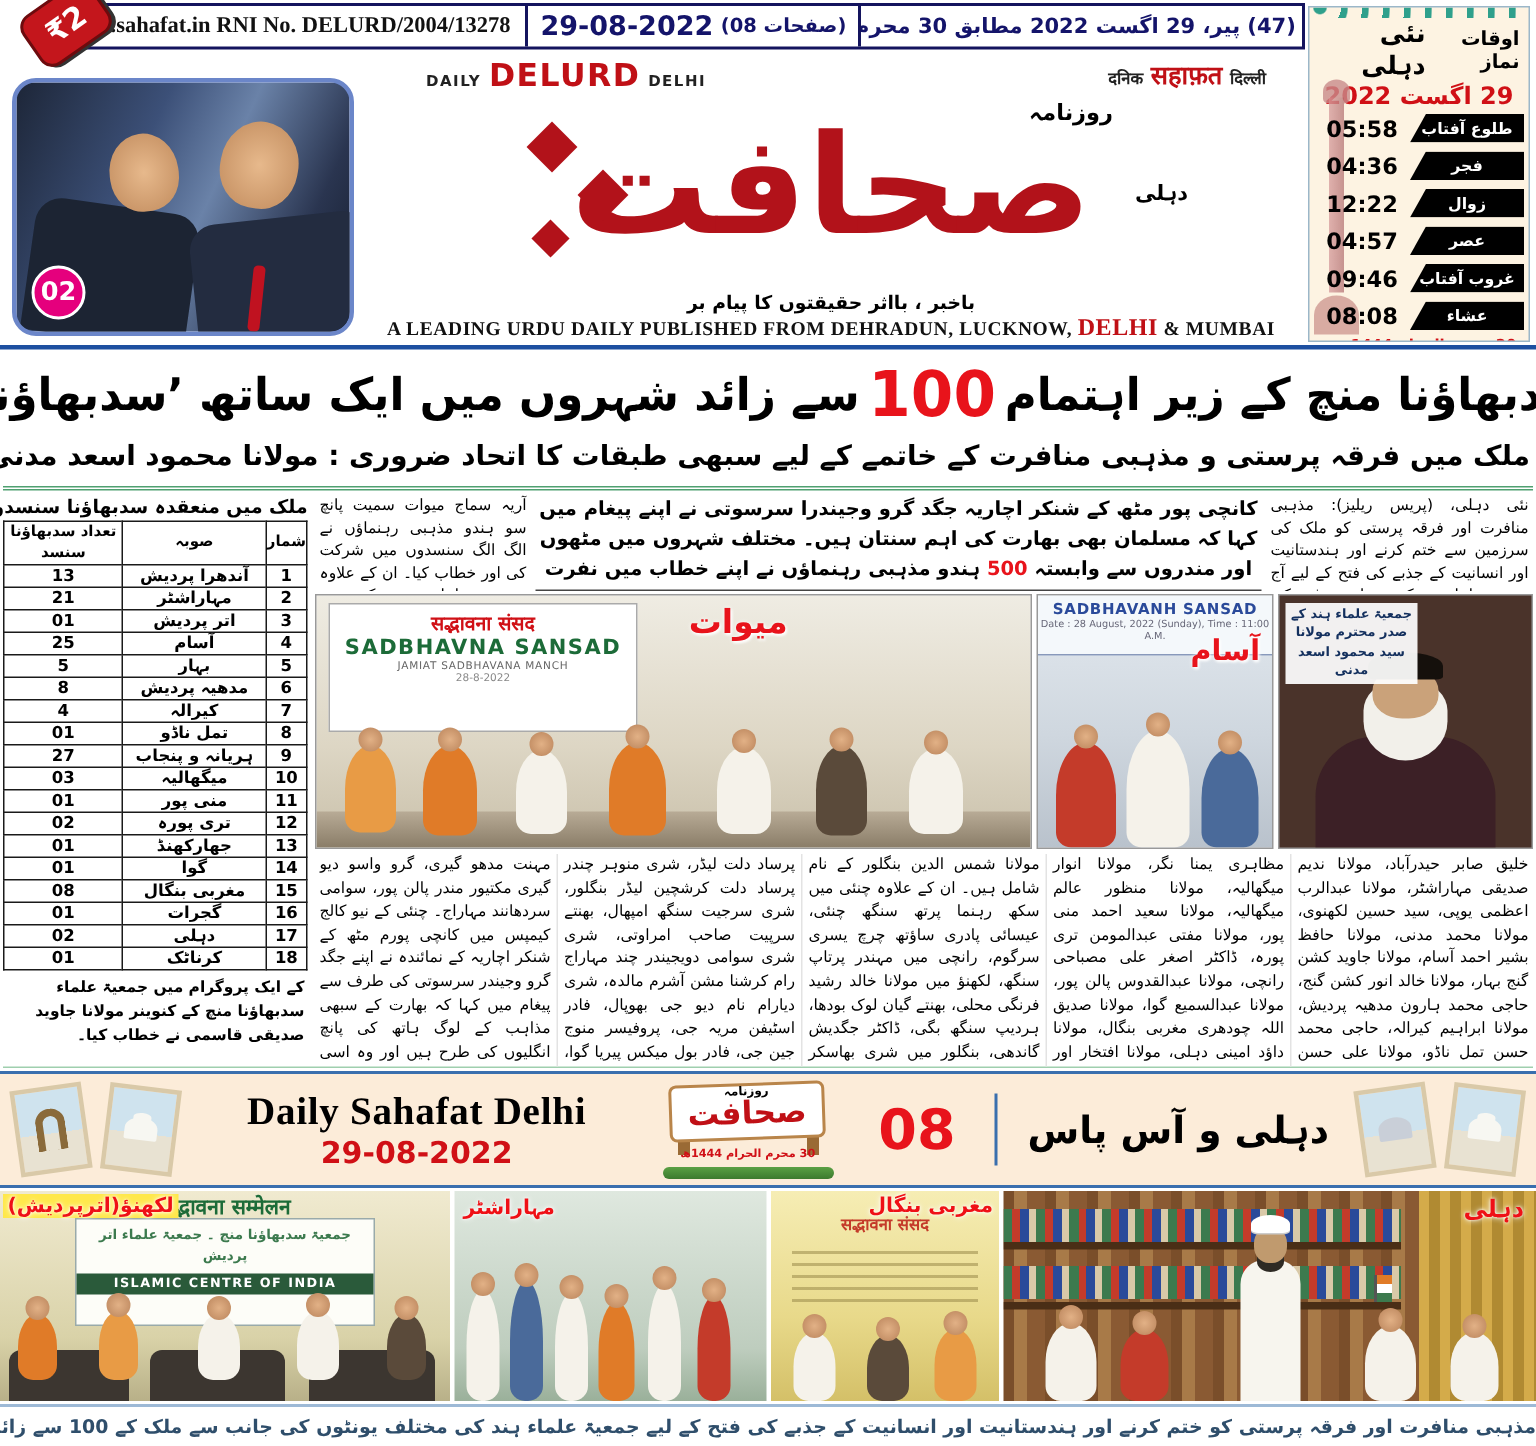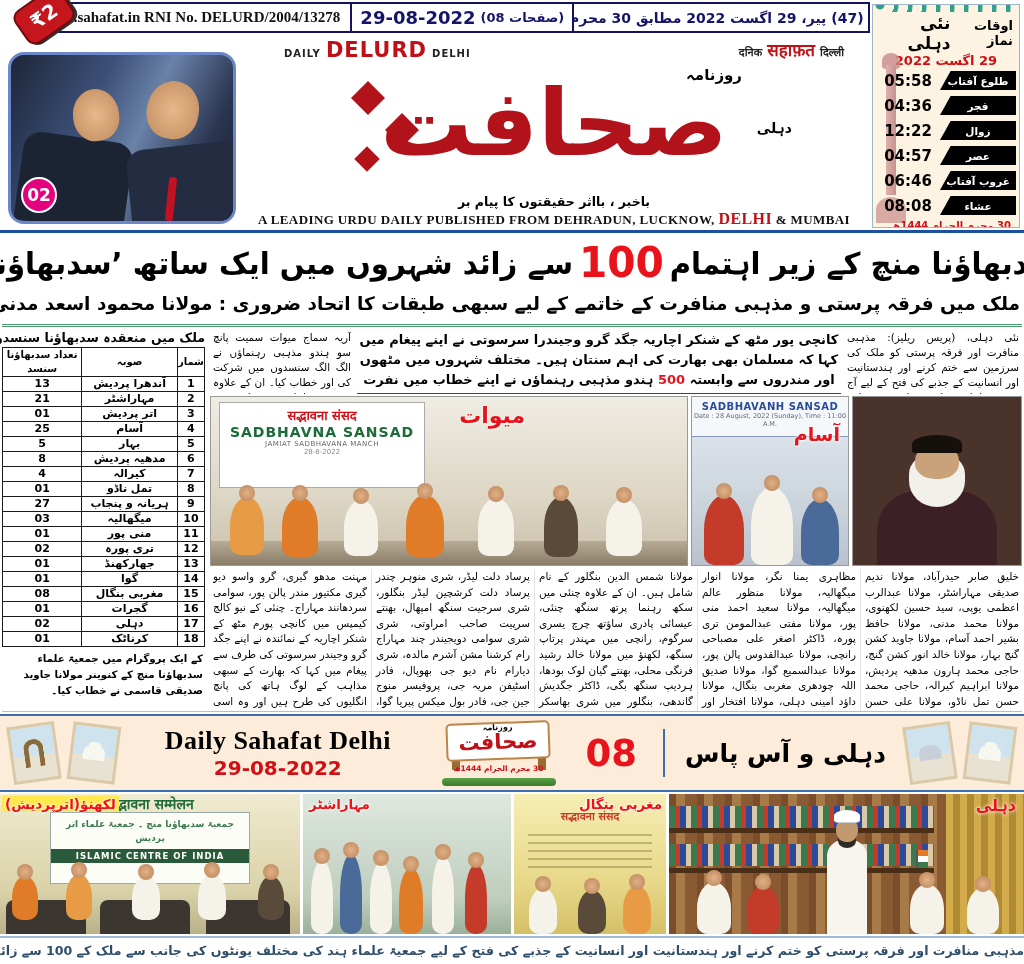--- a/index.html
+++ b/index.html
@@ -40,21 +40,21 @@
   .m-tag{direction:rtl;text-align:center;font-weight:800;font-size:12.5px;padding-bottom:1px;}
   .m-en{text-align:center;font-family:"Liberation Serif",serif;font-weight:bold;font-size:13px;letter-spacing:.4px;color:#111;}
   .m-en .red{color:#c01016;font-size:16px;}
 
   
   #prayer{left:872px;top:4px;width:148px;height:224px;background:#fdf3e2;border:1px solid #9bb7c9;z-index:3;overflow:hidden;}
   .pr-scallop{height:7px;background:repeating-radial-gradient(circle at 7px 0,#2fa08c 0 4px,rgba(0,0,0,0) 5px 14px);}
   .pr-head{display:flex;justify-content:space-between;align-items:center;padding:1px 6px 0;direction:rtl;}
   .pr-title{font-weight:900;font-size:13px;}
   .pr-city{font-weight:bold;font-size:17px;}
-  .pr-date{color:#d01016;font-weight:900;font-size:13px;text-align:center;direction:rtl;border-bottom:1px solid #c9b folder;}
+  .pr-date{color:#d01016;font-weight:900;font-size:16px;text-align:center;direction:rtl;border-bottom:1px solid #c9b folder;}
   .pr-rows{position:relative;z-index:2;}
   .pr-row{display:flex;align-items:center;height:25px;padding:0 3px;}
   .pr-time{flex:1;text-align:center;font-weight:900;font-size:15px;}
   .pr-chip{width:76px;height:19px;background:#000;color:#fff;font-weight:bold;font-size:10.5px;display:flex;align-items:center;justify-content:center;direction:rtl;clip-path:polygon(14% 0,100% 0,100% 100%,0 100%);}
   .pr-hijri{color:#d01016;font-weight:900;font-size:10px;direction:rtl;text-align:right;padding:2px 8px 0 0;position:relative;z-index:2;}
   .minar{left:3px;top:42px;width:30px;height:176px;opacity:.8;z-index:1;}
   .minar .shaft{position:absolute;left:10px;top:18px;width:10px;height:130px;background:linear-gradient(90deg,#d8a0a0,#b97b7b);}
   .minar .top{position:absolute;left:6px;top:6px;width:18px;height:16px;background:#c98b8b;border-radius:50% 50% 20% 20%;}
   .minar .base{position:absolute;left:0px;bottom:0;width:30px;height:26px;background:#cf9a93;border-radius:50% 50% 0 0;}
 
@@ -239,21 +239,21 @@
       </div>
     <div class="pr-row">
         <span class="pr-time">12:22</span>
         <span class="pr-chip">زوال</span>
       </div>
     <div class="pr-row">
         <span class="pr-time">04:57</span>
         <span class="pr-chip">عصر</span>
       </div>
     <div class="pr-row">
-        <span class="pr-time">06:46</span>
+        <span class="pr-time">09:46</span>
         <span class="pr-chip">غروب آفتاب</span>
       </div>
     <div class="pr-row">
         <span class="pr-time">08:08</span>
         <span class="pr-chip">عشاء</span>
       </div>
   </div>
   <div class="pr-hijri">30 محرم الحرام 1444ھ</div>
 </div>
 
@@ -432,20 +432,21 @@
           </div>
         <div class="fig f-wh" style="left:38%;bottom:0;width:42px;height:78px;">
             <span class="fh"></span>
           </div>
         <div class="fig f-bl" style="left:70%;bottom:0;width:38px;height:66px;">
             <span class="fh"></span>
           </div>
       </div>
 
       <div id="ph-portrait" class="photo">
+        <div class="po-cap">جمعیۃ علماء ہند کے صدر محترم مولانا سید محمود اسعد مدنی</div>
         <div class="po-robe"></div>
         <div class="po-beard"></div>
         <div class="po-face"></div>
         <div class="po-cap2"></div>
       </div>
     </div>
 
     <div class="row3">
       <div class="bodycols">خلیق صابر حیدرآباد، مولانا ندیم صدیقی مہاراشٹر، مولانا عبدالرب اعظمی یوپی، سید حسین لکھنوی، مولانا محمد مدنی، مولانا حافظ بشیر احمد آسام، مولانا جاوید کشن گنج بہار، مولانا خالد انور کشن گنج، حاجی محمد ہارون مدھیہ پردیش، مولانا ابراہیم کیرالہ، حاجی محمد حسن تمل ناڈو، مولانا علی حسن مظاہری یمنا نگر، مولانا انوار میگھالیہ، مولانا منظور عالم میگھالیہ، مولانا سعید احمد منی پور، مولانا مفتی عبدالمومن تری پورہ، ڈاکٹر اصغر علی مصباحی رانچی، مولانا عبدالقدوس پالن پور، مولانا عبدالسمیع گوا، مولانا صدیق اللہ چودھری مغربی بنگال، مولانا داؤد امینی دہلی، مولانا افتخار اور مولانا شمس الدین بنگلور کے نام شامل ہیں۔ ان کے علاوہ چنئی میں سکھ رہنما پرتھ سنگھ چنئی، عیسائی پادری ساؤتھ چرچ یسری سرگوم، رانچی میں مہندر پرتاپ سنگھ، لکھنؤ میں مولانا خالد رشید فرنگی محلی، بھنتے گیان لوک بودھا، ہردیپ سنگھ بگی، ڈاکٹر جگدیش گاندھی، بنگلور میں شری بھاسکر پرساد دلت لیڈر، شری منوہر چندر پرساد دلت کرشچین لیڈر بنگلور، شری سرجیت سنگھ امپھال، بھنتے سرپیت صاحب امراوتی، شری شری سوامی دویجیندر چند مہاراج رام کرشنا مشن آشرم مالدہ، شری دیارام نام دیو جی بھوپال، فادر اسٹیفن مریہ جی، پروفیسر منوج جین جی، فادر بول میکس پیریا گوا، مہنت مدھو گیری، گرو واسو دیو گیری مکتیور مندر پالن پور، سوامی سردھانند مہاراج۔ چنئی کے نیو کالج کیمپس میں کانچی پورم مٹھ کے شنکر اچاریہ کے نمائندہ نے اپنے جگد گرو وجیندر سرسوتی کی طرف سے پیغام میں کہا کہ بھارت کے سبھی مذاہب کے لوگ ہاتھ کی پانچ انگلیوں کی طرح ہیں اور وہ اسی طرح رہیں گے۔ انھوں نے کہا کہ اتحاد، سنکلپ اور دعا یہ تین ایسے منتر ہیں جو اس عظیم دھرتی اور اس کے سنتانوں کیلئے ہوتے ہیں اور بلاشبہ مسلمان بھی اسی بھارت کی سنتان ہیں۔ اسی جلسے سے خطاب کرتے ہوئے مولانا حکیم الدین قاسمی جنرل سکریٹری جمعیۃ علماء ہند نے کہا کہ یہ پروگرام کسی جمعیۃ یا جماعت کا نہیں ہے بلکہ وطن سے محبت کرنے والے لوگوں کا مشترکہ اجتماع ہے۔ انھوں نے جمعیۃ علماء ہند کے متحدہ قومیت کے تصور کو اساس بتایا اور کہا کہ ہندستان سے مسلمانوں کا رشتہ سب سے پرانا ہے۔ ہندستان ہمارا وطن ہے، اس کے چپے چپے سے ہمیں فطری محبت ہے۔ اس ملک کی سب سے بڑی پہچان کثرت میں وحدت ہے، یہاں صدیوں سے مختلف تہذیبوں اور مذاہب کے لوگ مل جل کر رہتے آئے ہیں، انگریز جیسی جابر حکومت بھی ہمارے اس امتیاز کو پوری طرح ختم کرنے میں ناکام رہی۔ انھوں نے کہا کہ ان دنوں کچھ طاقتیں ملک کی اس شناخت کو ملیامیٹ کرنا چاہتی ہیں لیکن ان کی طاقت کتنی ہی بڑی ہو، وہ بھارت کی عظیم طاقت اور اس کی صدیوں کی روایت کو شکست نہیں دے سکتیں۔ اس مٹی کی طاقت کا احساس دلانے کیلئے ہی ہم نے ایسے سنسدوں کا اہتمام کیا ہے۔ آج ہم 100 جگہوں پر سدبھاؤنا سنسد کر رہے ہیں، کل ہم اس سے زیادہ جگہوں پر کریں گے۔ اس موقع پر جلسہ گاہوں پر کچھ نعرے اس طرح سے لگے تھے: ’نفرت مٹاؤ، دیش بچاؤ‘، ’نفرت کے پجاری بھارت چھوڑو‘، ’پورا بھارت ساتھ ہوگا‘۔ پنڈتوں نے دلوں میں بونے کی کوشش کی ہے۔</div>
     </div>

